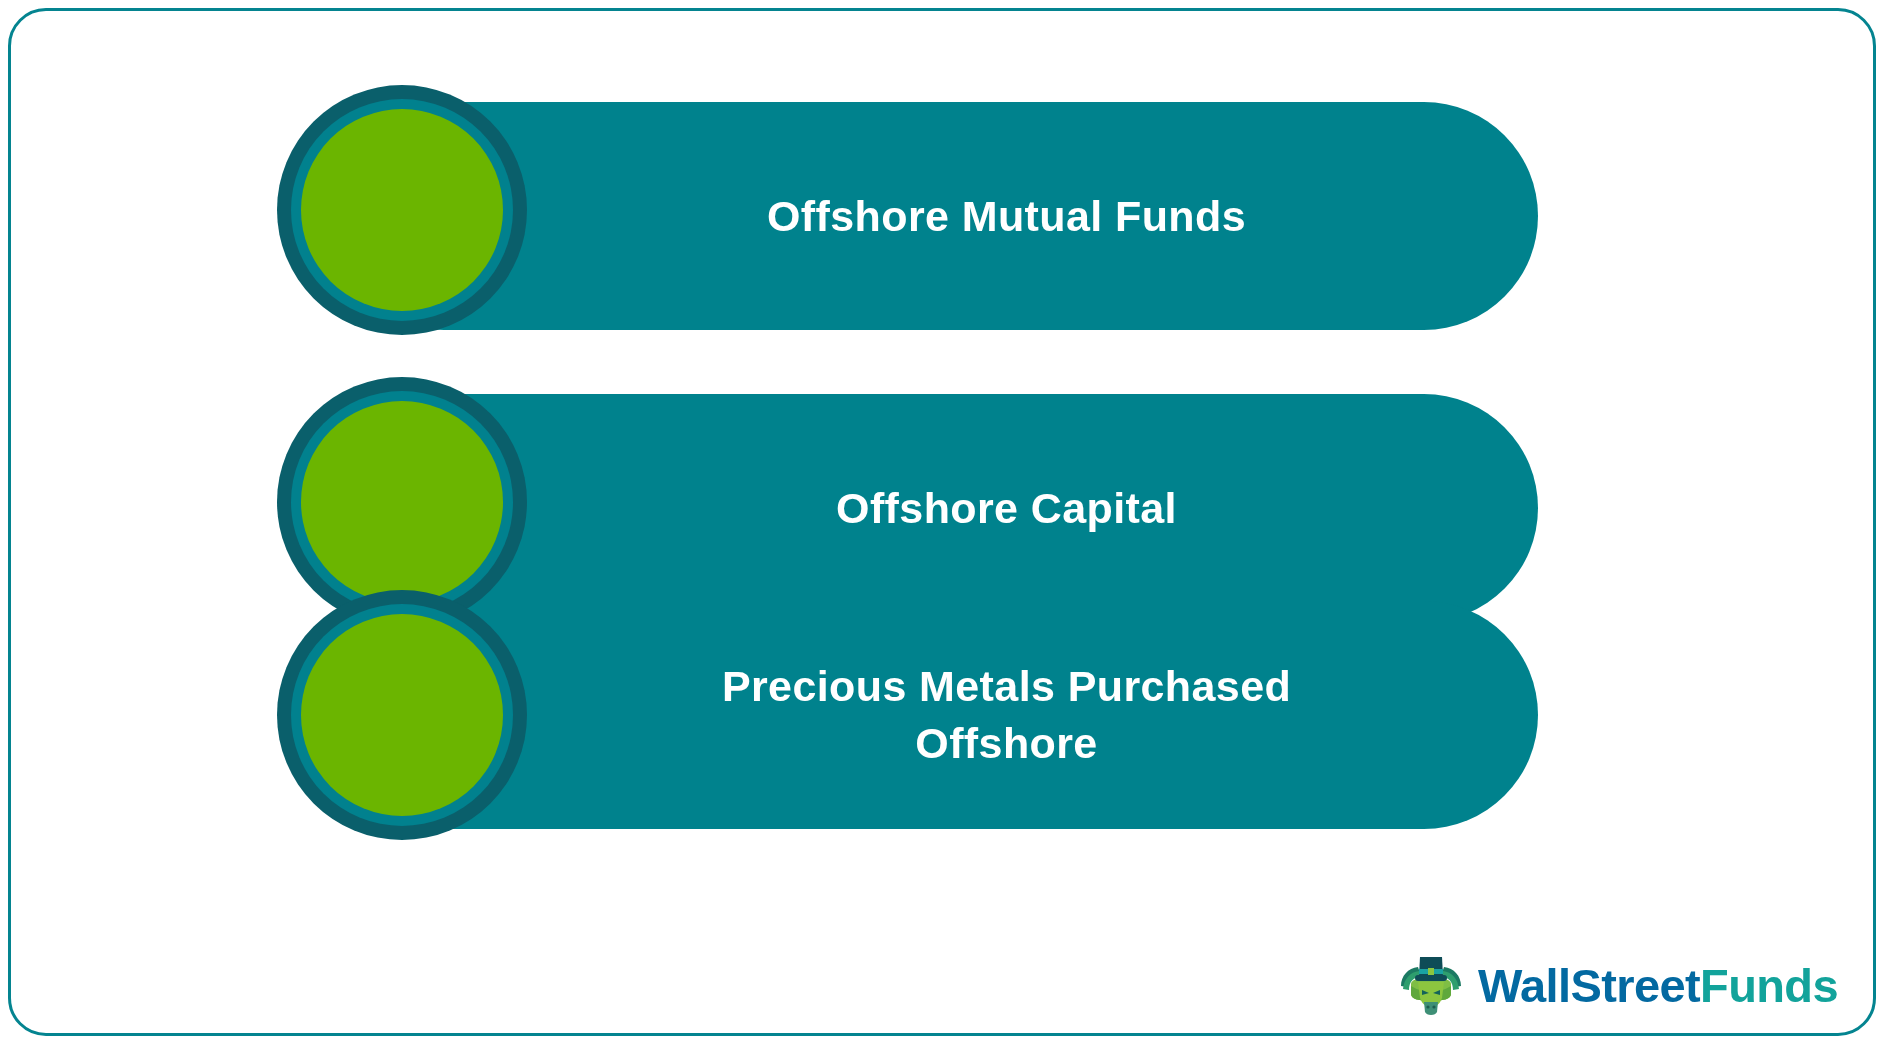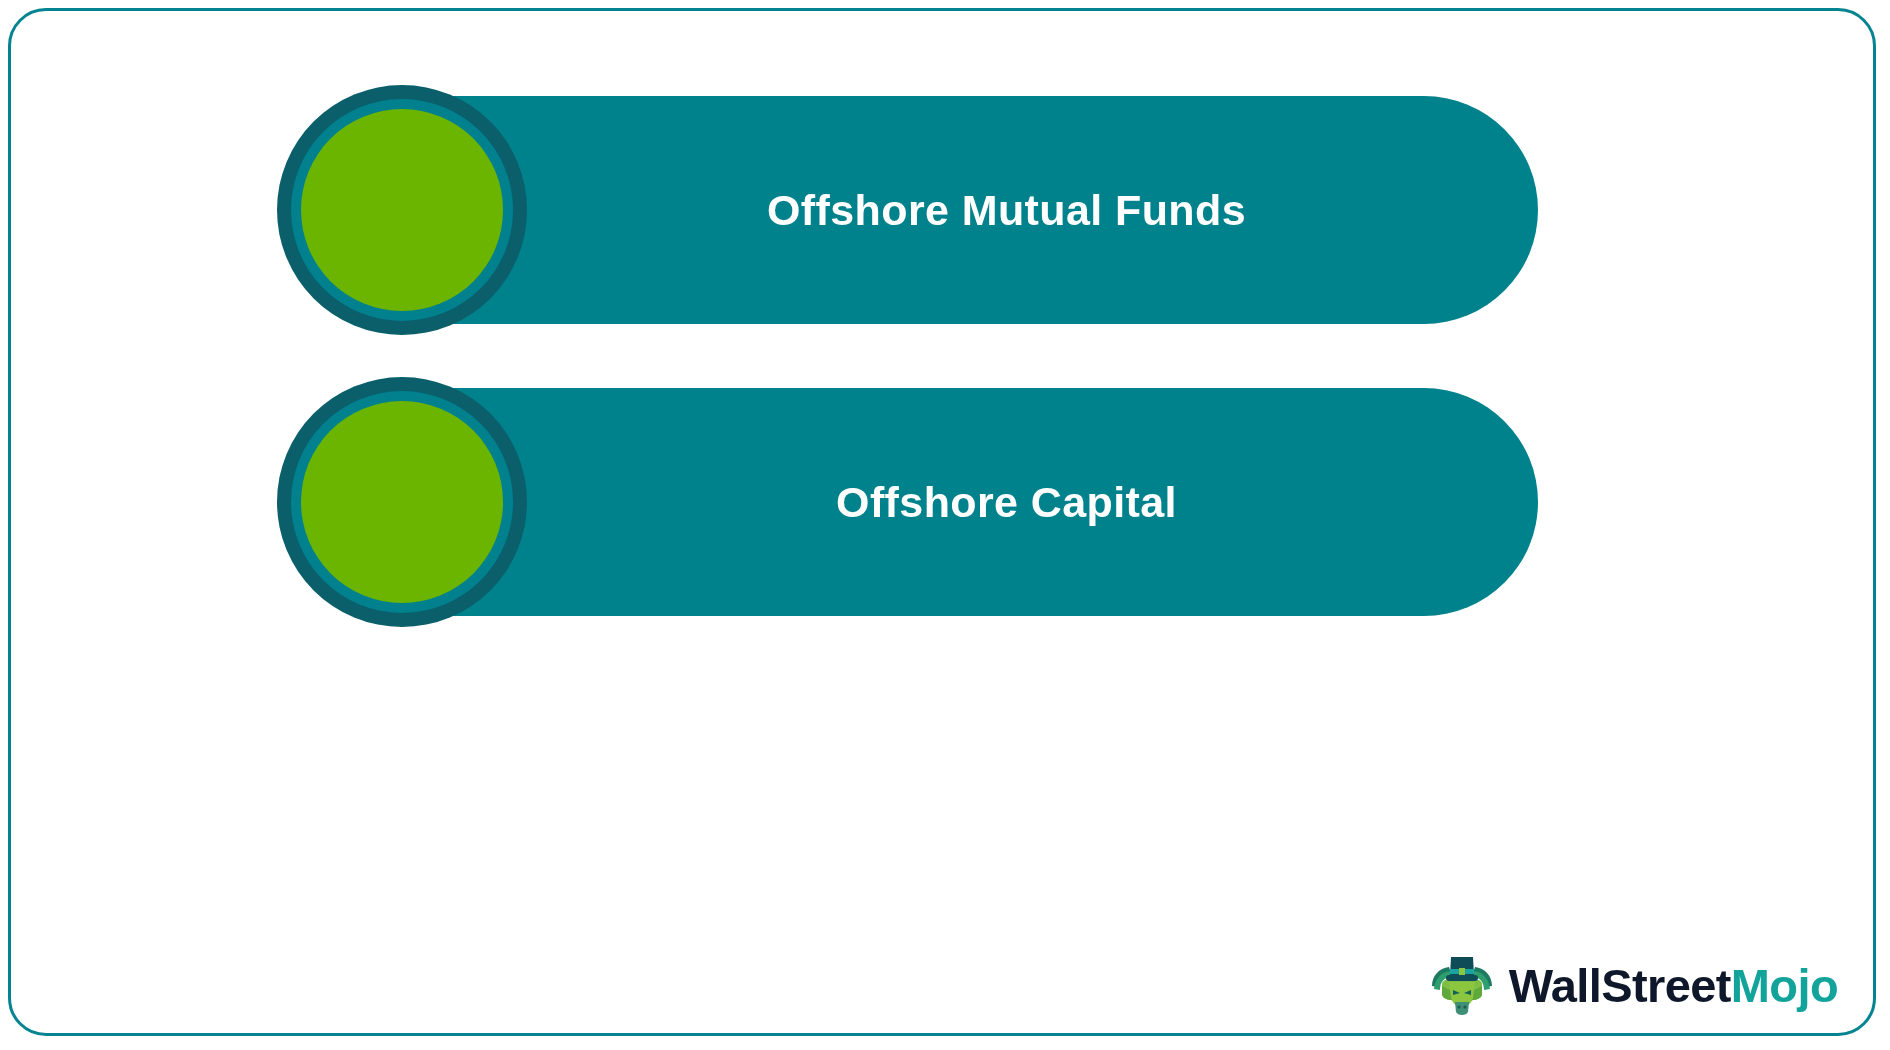--- a/index.html
+++ b/index.html
@@ -42,21 +42,21 @@
     left: 0;
     width: 1890px;
   }
   .row-0 { top: 85px;  height: 250px; }
   .row-1 { top: 377px; height: 250px; }
   .row-2 { top: 590px; height: 250px; }
 
   
   .pill {
     position: absolute;
-    top: 11px;
+    top: 17px;
     left: 330px;
     width: 1208px;
     height: 228px;
     background: #00828D;
     border-top-left-radius: 114px;
     border-bottom-left-radius: 114px;
     border-top-right-radius: 114px;
     border-bottom-right-radius: 114px;
     box-sizing: border-box;
     display: flex;
@@ -133,21 +133,21 @@
     height: 62px;
     display: block;
   }
   #brand-wordmark {
     font-size: 47px;
     font-weight: bold;
     letter-spacing: -0.6px;
     font-family: "Liberation Sans", sans-serif;
     white-space: nowrap;
   }
-  .wm-a { color: #0f172a; }
+  .wm-a { color: #0369a1; }
   .wm-b { color: #12A39B; }
 </style>
 </head>
 <body>
 
 <div id="card-frame"></div>
 
 <div id="rows">
 
   <div class="row row-0">
@@ -165,20 +165,31 @@
     <div class="pill">
       <div class="pill-label">Offshore Capital</div>
     </div>
     <div class="circle-wrap">
       <div class="circle-outer"></div>
       <div class="circle-mid"></div>
       <div class="circle-core"></div>
     </div>
   </div>
 
+  <div class="row row-2">
+    <div class="pill">
+      <div class="pill-label">Precious Metals Purchased
+Offshore</div>
+    </div>
+    <div class="circle-wrap">
+      <div class="circle-outer"></div>
+      <div class="circle-mid"></div>
+      <div class="circle-core"></div>
+    </div>
+  </div>
 
 </div>
 
 <div id="brand-logo">
   <svg id="brand-mark" viewBox="0 0 66 62">
 
     <path d="M3 32 C3 22 10 14 20 13 L22 19 C14 21 9 26 9 33 Z" fill="#1C7A63"></path>
     <path d="M5 35 C6 25 12 18 21 17 L22 22 C15 24 11 28 11 36 Z" fill="#2E9E6E"></path>
 
     <path d="M63 32 C63 22 56 14 46 13 L44 19 C52 21 57 26 57 33 Z" fill="#1C7A63"></path>
@@ -198,15 +209,15 @@
     <path d="M42 36 L35 39 L42 41 Z" fill="#14635A"></path>
 
     <rect x="17" y="21" width="32" height="6" rx="3" fill="#0E4C57"></rect>
 
     <path d="M22 3 L44 3 L45 22 L21 22 Z" fill="#0E4C57"></path>
 
     <rect x="21" y="15" width="24" height="5" fill="#1AA3A3"></rect>
     <rect x="30" y="14" width="6" height="7" fill="#8CC63F"></rect>
   </svg>
   <div id="brand-wordmark">
-    <span class="wm-a">WallStreet</span><span class="wm-b">Mojo</span>
+    <span class="wm-a">WallStreet</span><span class="wm-b">Funds</span>
   </div>
 </div>
 
 </body></html>

